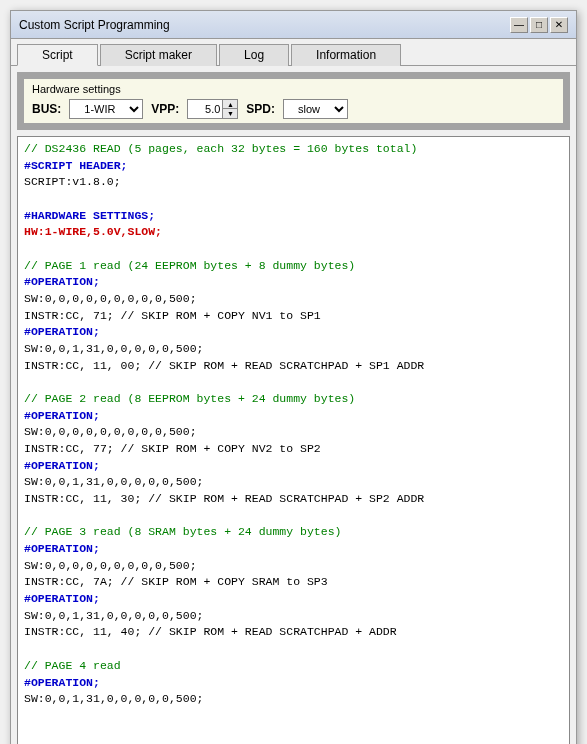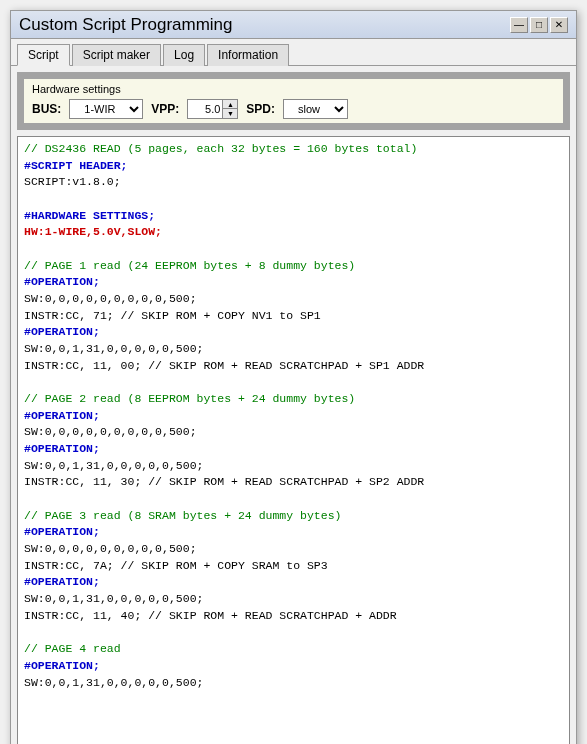--- a/index.html
+++ b/index.html
@@ -29,21 +29,21 @@
       background: linear-gradient(to bottom, #dde4f0, #c8d4e8);
       border-bottom: 1px solid #999;
       padding: 4px 8px;
       display: flex;
       align-items: center;
       justify-content: space-between;
       height: 28px;
     }
 
     .title-bar-text {
-      font-size: 17px;
+      font-size: 12px;
       font-weight: normal;
       color: #000;
       text-align: right;
     }
 
     .title-bar-buttons {
       display: flex;
       gap: 2px;
     }
 
@@ -63,21 +63,21 @@
 
     .tabs-bar {
       display: flex;
       background: #f0f0f0;
       border-bottom: 1px solid #999;
       padding-top: 4px;
       padding-left: 6px;
     }
 
     .tab {
-      padding: 3px 10px;
+      padding: 3px 24px;
       border: 1px solid #999;
       border-bottom: none;
       background: #e0e0e0;
       margin-right: 2px;
       cursor: pointer;
       font-size: 12px;
       position: relative;
       bottom: -1px;
     }
 
@@ -295,20 +295,21 @@
       <span class="code-line" style="color: rgb(0, 0, 204); font-weight: bold;">#OPERATION;</span>
       <span class="code-line" style="color: rgb(0, 0, 0);">SW:0,0,0,0,0,0,0,0,0,500;</span>
       <span class="code-line" style="color: rgb(0, 0, 0);">INSTR:CC, 71; // SKIP ROM + COPY NV1 to SP1</span>
       <span class="code-line" style="color: rgb(0, 0, 204); font-weight: bold;">#OPERATION;</span>
       <span class="code-line" style="color: rgb(0, 0, 0);">SW:0,0,1,31,0,0,0,0,0,500;</span>
       <span class="code-line" style="color: rgb(0, 0, 0);">INSTR:CC, 11, 00; // SKIP ROM + READ SCRATCHPAD + SP1 ADDR</span>
       <span class="code-line">&nbsp;</span>
       <span class="code-line" style="color: rgb(0, 128, 0);">// PAGE 2 read (8 EEPROM bytes + 24 dummy bytes)</span>
       <span class="code-line" style="color: rgb(0, 0, 204); font-weight: bold;">#OPERATION;</span>
       <span class="code-line" style="color: rgb(0, 0, 0);">SW:0,0,0,0,0,0,0,0,0,500;</span>
+      <span class="code-line" style="color: rgb(0, 0, 0);">INSTR:CC, 77; // SKIP ROM + COPY NV2 to SP2</span>
       <span class="code-line" style="color: rgb(0, 0, 204); font-weight: bold;">#OPERATION;</span>
       <span class="code-line" style="color: rgb(0, 0, 0);">SW:0,0,1,31,0,0,0,0,0,500;</span>
       <span class="code-line" style="color: rgb(0, 0, 0);">INSTR:CC, 11, 30; // SKIP ROM + READ SCRATCHPAD + SP2 ADDR</span>
       <span class="code-line">&nbsp;</span>
       <span class="code-line" style="color: rgb(0, 128, 0);">// PAGE 3 read (8 SRAM bytes + 24 dummy bytes)</span>
       <span class="code-line" style="color: rgb(0, 0, 204); font-weight: bold;">#OPERATION;</span>
       <span class="code-line" style="color: rgb(0, 0, 0);">SW:0,0,0,0,0,0,0,0,0,500;</span>
       <span class="code-line" style="color: rgb(0, 0, 0);">INSTR:CC, 7A; // SKIP ROM + COPY SRAM to SP3</span>
       <span class="code-line" style="color: rgb(0, 0, 204); font-weight: bold;">#OPERATION;</span>
       <span class="code-line" style="color: rgb(0, 0, 0);">SW:0,0,1,31,0,0,0,0,0,500;</span>

